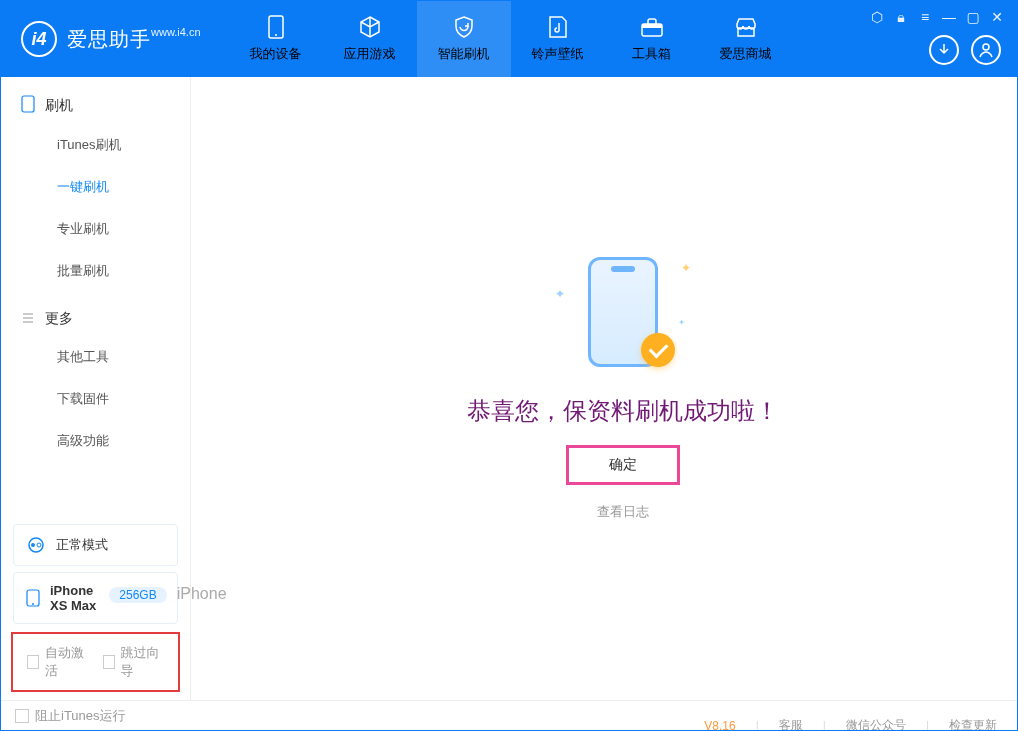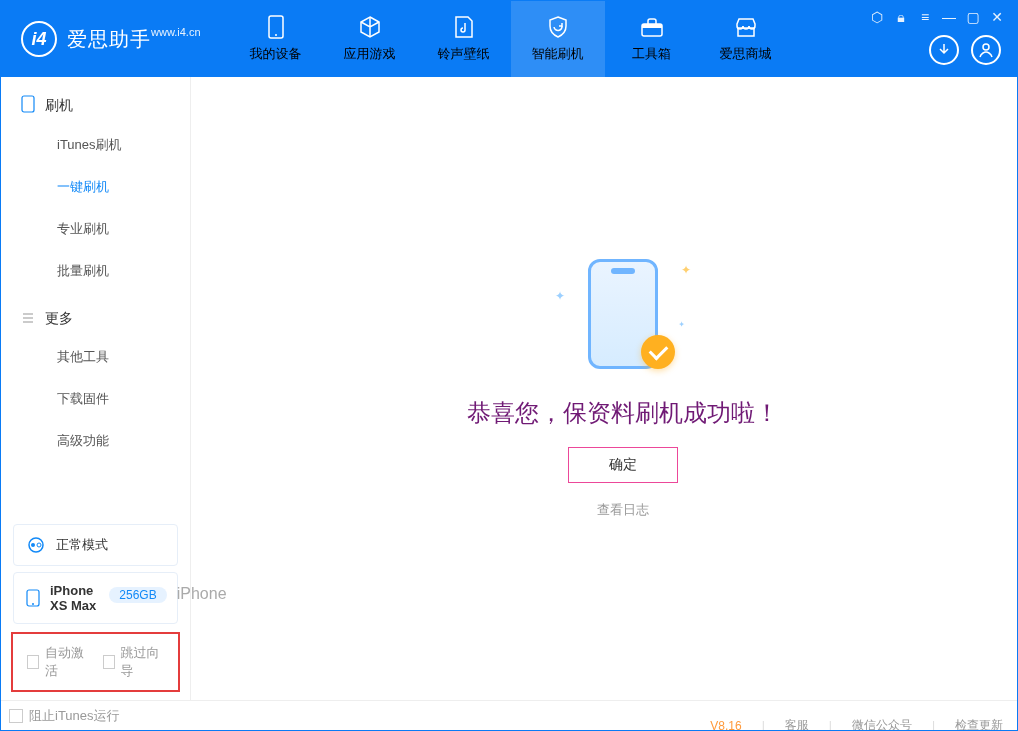--- a/index.html
+++ b/index.html
@@ -51,25 +51,25 @@
 .phone { width: 70px; height: 110px; border: 3px solid #70b5ff; border-radius: 12px; margin: 0 auto; background: linear-gradient(180deg,#eaf4ff 0%,#d6ecff 100%); position: relative; }
 .phone:before { content: ''; position: absolute; top: 6px; left: 50%; transform: translateX(-50%); width: 24px; height: 6px; background: #70b5ff; border-radius: 3px; }
 .badge { position: absolute; right: 18px; bottom: 10px; width: 34px; height: 34px; background: #ffb020; border-radius: 50%; display: flex; align-items: center; justify-content: center; box-shadow: 0 2px 6px rgba(255,176,32,.4); }
 .badge:after { content: ''; width: 14px; height: 8px; border-left: 3px solid #fff; border-bottom: 3px solid #fff; transform: rotate(-45deg); margin-top: -3px; }
 .spark { position: absolute; font-size: 12px; }
 .spark.s1 { left: 2px; top: 30px; color: #9cd0ff; }
 .spark.s2 { right: 2px; top: 4px; color: #ffd070; }
 .spark.s3 { right: 8px; bottom: 50px; color: #9cd0ff; font-size: 8px; }
 
 .success-text { font-size: 24px; color: #701a75; }
-.confirm-btn { border: 1px solid #ec4899; background: #fff; padding: 8px 40px; font-size: 14px; cursor: pointer; color: #333; }
+.confirm-btn { border: 3px solid #ec4899; background: #fff; padding: 8px 40px; font-size: 14px; cursor: pointer; color: #333; }
 .view-log { font-size: 13px; color: #999; cursor: pointer; text-decoration: none; }
 
 
-.footer { height: 30px; border-top: 1px solid #eee; display: flex; align-items: center; padding: 0 8px; font-size: 12px; color: #999; }
+.footer { height: 30px; border-top: 1px solid #eee; display: flex; align-items: center; padding: 0 14px; font-size: 12px; color: #999; }
 .footer .chk { color: #999; }
 .footer-right { margin-left: auto; display: flex; align-items: center; gap: 14px; margin-top: 20px; }
 .footer-right .ver { color: #ff9a3c; margin-right: 6px; }
 .footer-right .sep { color: #ddd; }
 .footer-right .flink { color: #999; cursor: pointer; padding: 0 6px; }
 </style>
 </head>
 <body>
 
 <div class="header">
@@ -94,38 +94,38 @@
     </div>
     <div class="nav-item">
       <div class="ico">
           <svg width="24" height="24" viewBox="0 0 24 24">
             <path d="M12 2l9 5v10l-9 5-9-5V7z" fill="none" stroke="#fff" stroke-width="1.5"></path>
             <path d="M12 2v20M3 7l9 5 9-5" fill="none" stroke="#fff" stroke-width="1.5"></path>
           </svg>
         </div>
       <span>应用游戏</span>
     </div>
-    <div class="nav-item">
-      <div class="ico">
-          <svg width="20" height="24" viewBox="0 0 20 24">
-            <path d="M2 2h12l4 4v16H2z" fill="none" stroke="#fff" stroke-width="1.5"></path>
-            <path d="M11 8v7a2 2 0 11-2-2" fill="none" stroke="#fff" stroke-width="1.5"></path>
-          </svg>
-        </div>
-      <span>铃声壁纸</span>
-    </div>
     <div class="nav-item active">
       <div class="ico">
           <svg width="24" height="24" viewBox="0 0 24 24">
             <path d="M12 2l8 3v6c0 5-3.5 9-8 11-4.5-2-8-6-8-11V5z" fill="none" stroke="#fff" stroke-width="1.5"></path>
             <path d="M8 12a4 4 0 108-1" fill="none" stroke="#fff" stroke-width="1.5"></path>
             <path d="M16 8v3h-3" fill="none" stroke="#fff" stroke-width="1.5"></path>
           </svg>
         </div>
       <span>智能刷机</span>
+    </div>
+    <div class="nav-item">
+      <div class="ico">
+          <svg width="20" height="24" viewBox="0 0 20 24">
+            <path d="M2 2h12l4 4v16H2z" fill="none" stroke="#fff" stroke-width="1.5"></path>
+            <path d="M11 8v7a2 2 0 11-2-2" fill="none" stroke="#fff" stroke-width="1.5"></path>
+          </svg>
+        </div>
+      <span>铃声壁纸</span>
     </div>
     <div class="nav-item">
       <div class="ico">
           <svg width="24" height="22" viewBox="0 0 24 22">
             <rect x="2" y="8" width="20" height="12" rx="2" fill="none" stroke="#fff" stroke-width="1.5"></rect>
             <rect x="2" y="8" width="20" height="4" fill="#fff"></rect>
             <path d="M8 8V5a2 2 0 012-2h4a2 2 0 012 2v3" fill="none" stroke="#fff" stroke-width="1.5"></path>
           </svg>
         </div>
       <span>工具箱</span>

